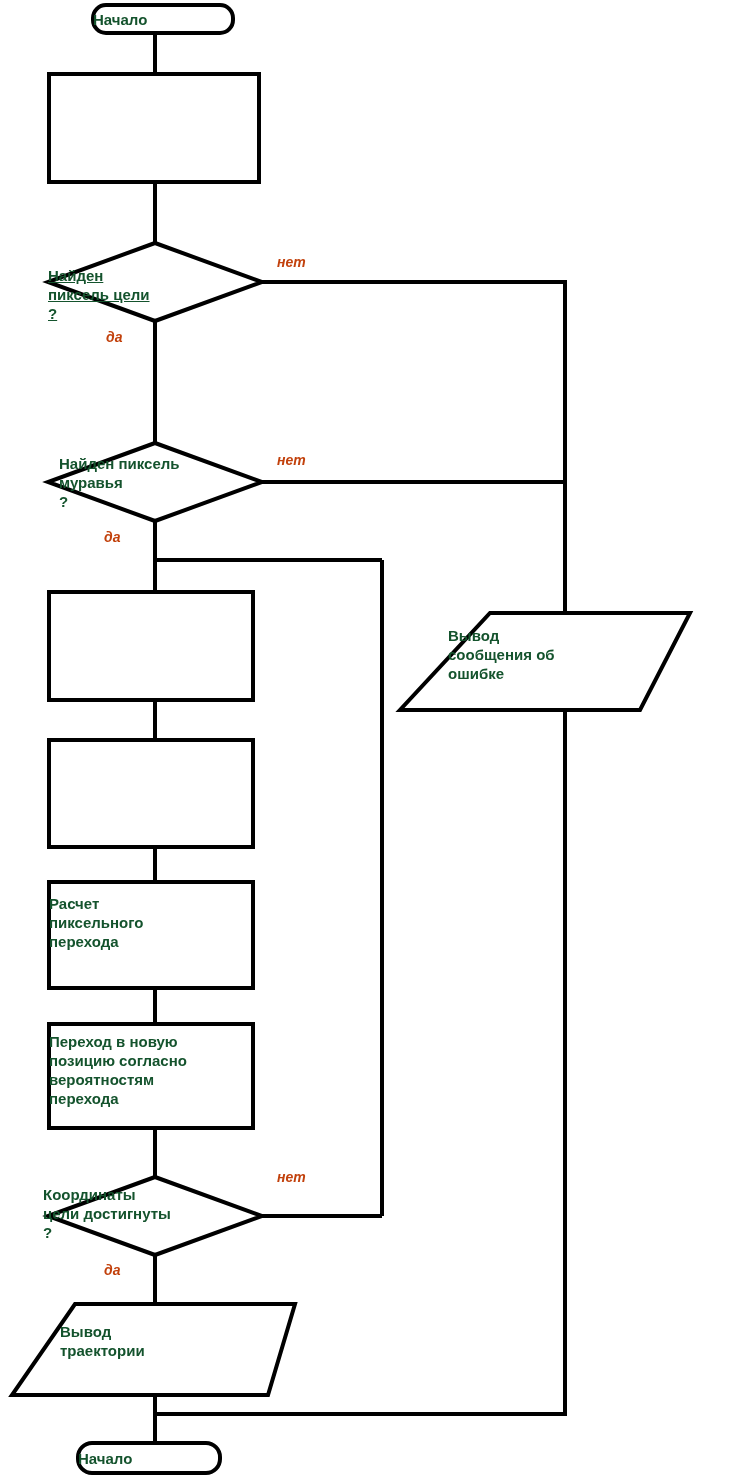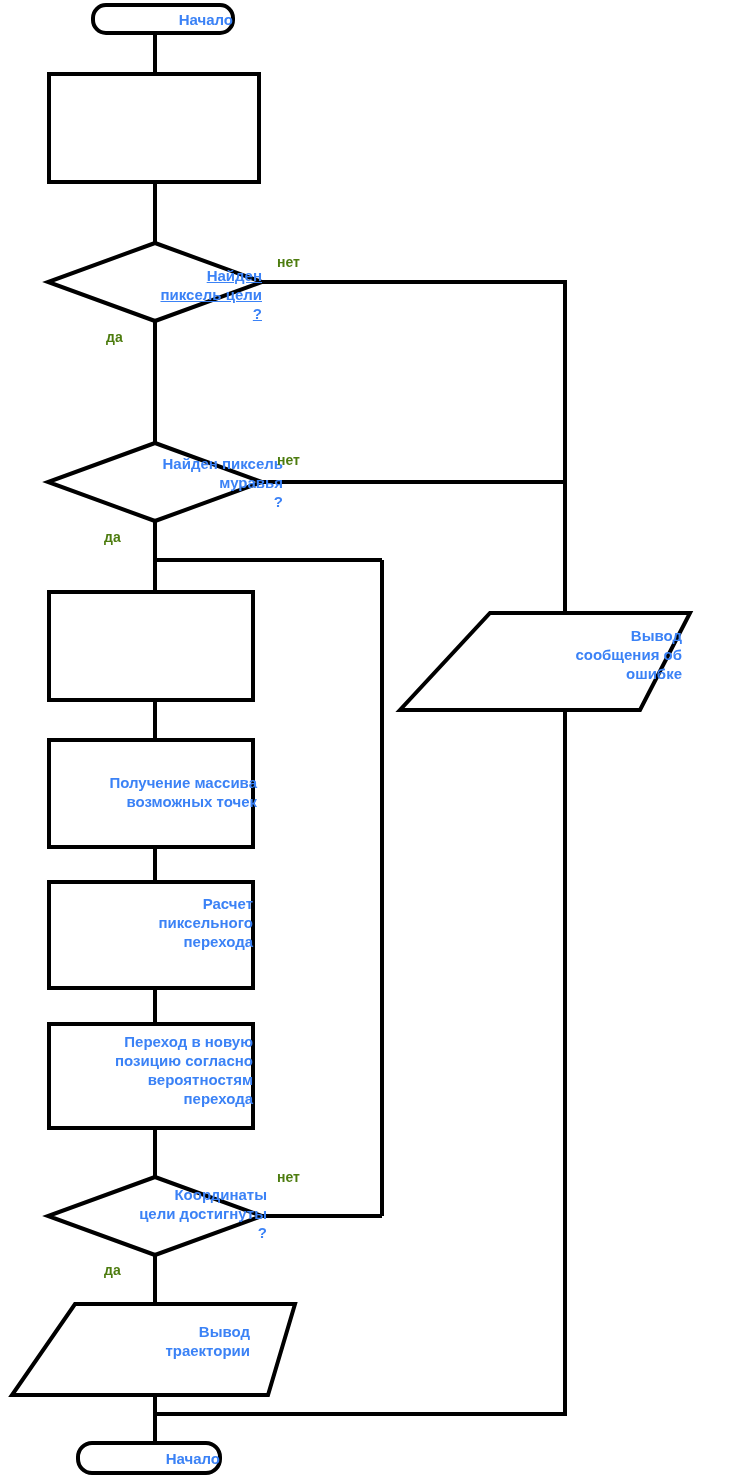--- a/index.html
+++ b/index.html
@@ -32,37 +32,38 @@
     stroke-linejoin: miter;
   }
   .conn {
     stroke: #000000;
     stroke-width: 4;
     fill: none;
     stroke-linecap: butt;
   }
   .node-text {
     position: absolute;
-    text-align: right;
+    text-align: left;
     font-family: "Liberation Sans", "DejaVu Sans", sans-serif;
     font-size: 15px;
     font-weight: bold;
-    color: #3b82f6;
+    color: #14532d;
     line-height: 19px;
     white-space: pre-line;
     pointer-events: none;
   }
   .edge-label {
     position: absolute;
     font-family: "Liberation Sans", "DejaVu Sans", sans-serif;
     font-size: 14px;
     font-weight: bold;
-    color: #4d7c0f;
+    color: #c2410c;
     line-height: 16px;
     white-space: nowrap;
+    font-style: italic;
   }
   .terminal-text {
     font-size: 15px;
     font-weight: bold;
   }
 </style>
 </head>
 <body>
 
 <div id="flowchart-root">
@@ -131,22 +132,20 @@
 
   <div class="node-text" style="left:48px; top:266px; width:214px;text-decoration:underline;">Найден
 пиксель цели
 ?</div>
 
   <div class="node-text" style="left:59px; top:454px; width:224px;">Найден пиксель
 муравья
 ?</div>
 
 
-  <div class="node-text" style="left:45px; top:773px; width:212px;">Получение массива
-возможных точек</div>
 
   <div class="node-text" style="left:49px; top:894px; width:204px;">Расчет
 пиксельного
 перехода</div>
 
   <div class="node-text" style="left:49px; top:1032px; width:204px;">Переход в новую
 позицию согласно
 вероятностям
 перехода</div>
 

